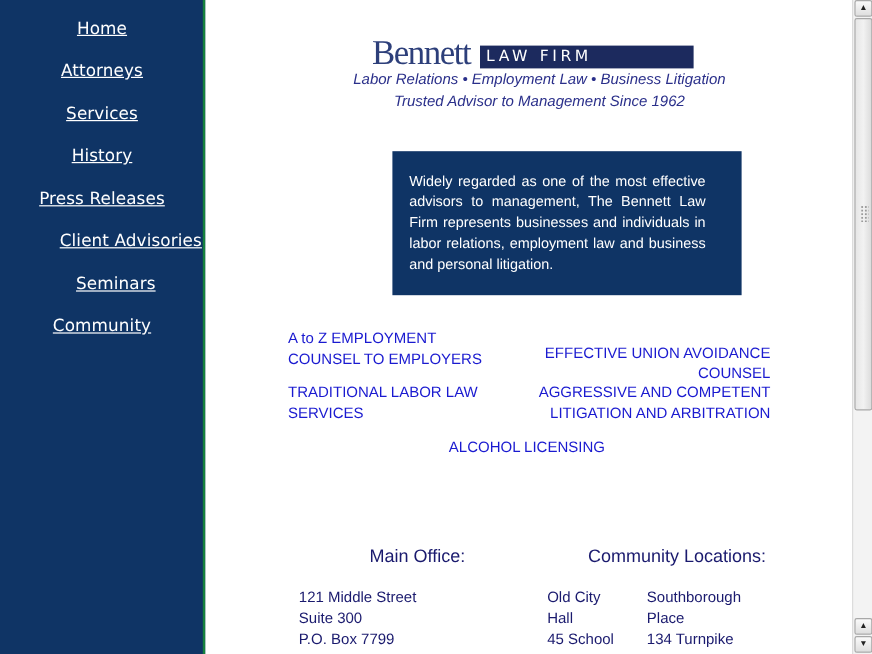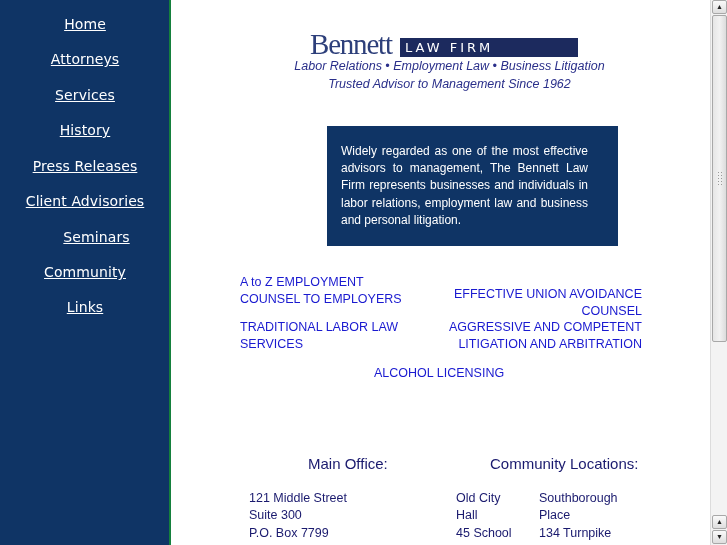--- a/index.html
+++ b/index.html
@@ -71,24 +71,23 @@
   </style>
 </head>
 <body>
 
 <nav class="sidebar">
   <a style="top:16px;">Home</a>
   <a style="top:51px;">Attorneys</a>
   <a style="top:87px;">Services</a>
   <a style="top:122px;">History</a>
   <a style="top:158px;">Press Releases</a>
-  <a style="top:193px;">Client Advisories</a>
+  <a style="top:193px;margin-left:24px;">Client Advisories</a>
   <a style="top:229px;padding-left:23px;">Seminars</a>
   <a style="top:264px;">Community</a>
-  <a style="top:299px;">Links</a>
 </nav>
 
 <main class="main">
   <div class="logo">
     <span class="bennett">Bennett</span>
     <span class="lawfirm">LAW FIRM</span>
   </div>
   <div class="tagline" style="top:59px;">Labor Relations • Employment Law • Business Litigation</div>
   <div class="tagline" style="top:77px;">Trusted Advisor to Management Since 1962</div>
 

